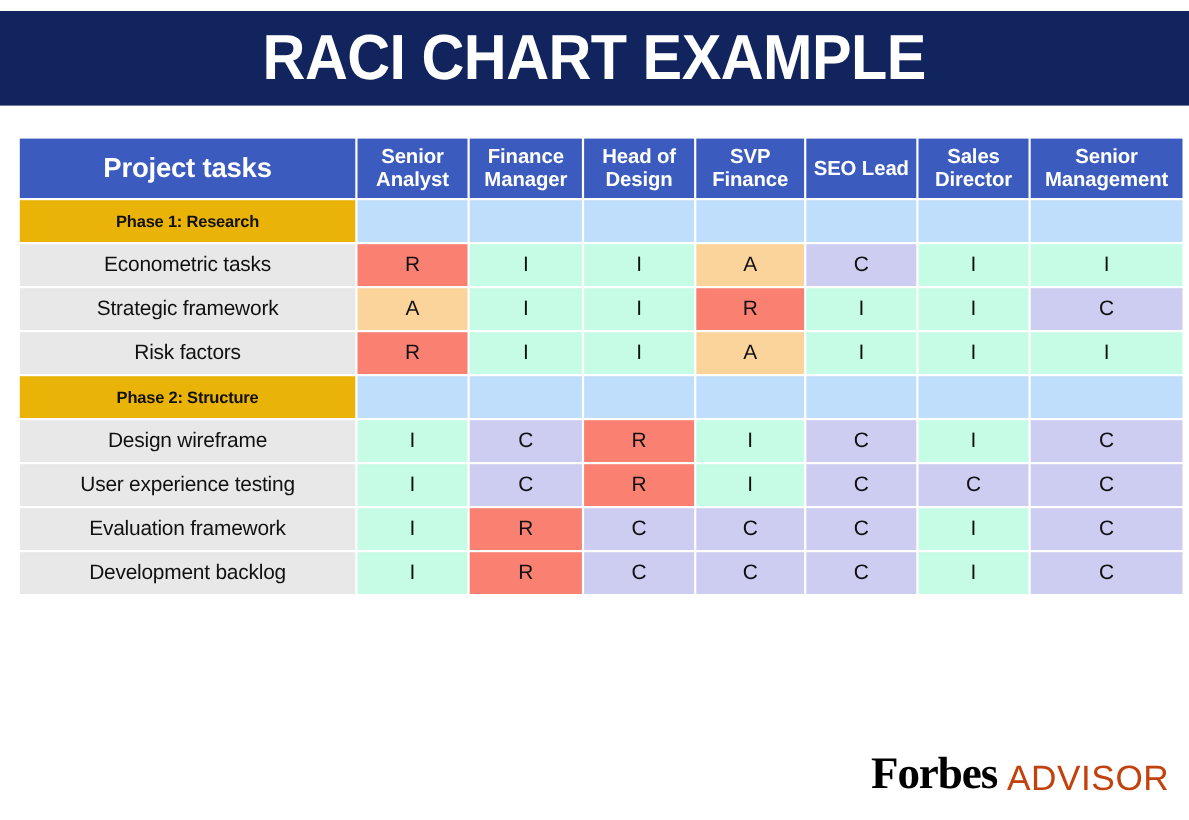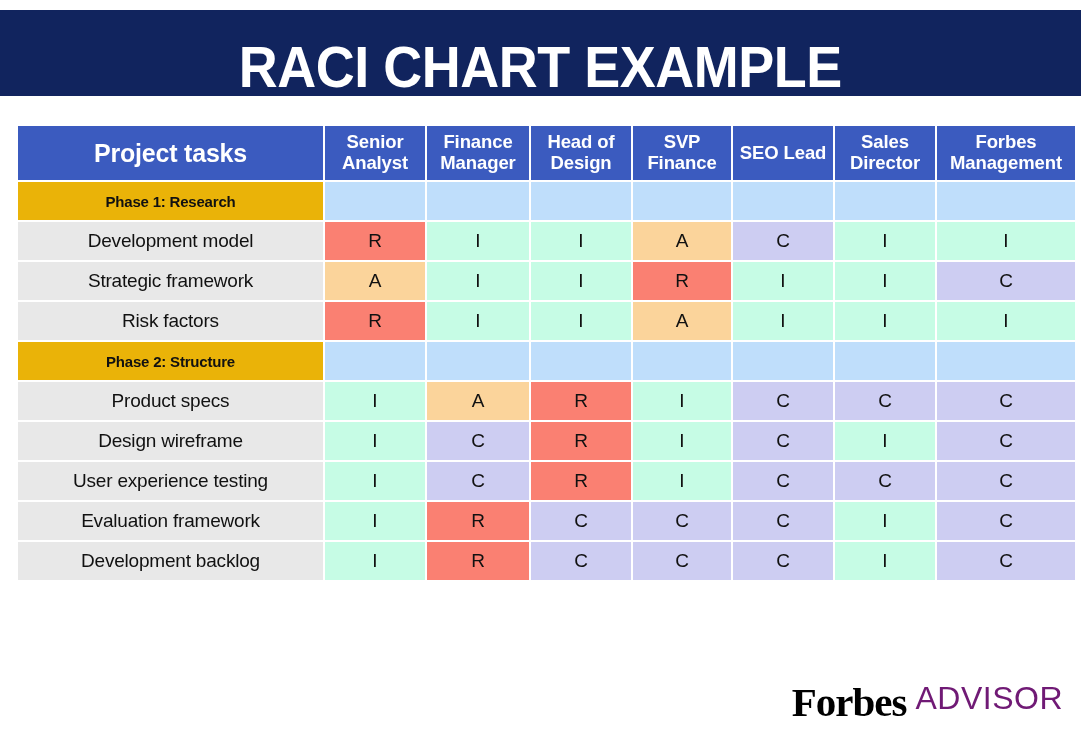--- a/index.html
+++ b/index.html
@@ -16,21 +16,21 @@
 
   
   #title-banner {
     position: absolute;
     left: 0;
     top: 10px;
     width: 1081px;
     height: 86px;
     background: #11245E;
     display: flex;
-    align-items: flex-end;
+    align-items: center;
     justify-content: center;
   }
   #title-text {
     color: #ffffff;
     font-size: 58px;
     font-weight: bold;
     letter-spacing: -0.5px;
     line-height: 1;
     font-family: "Liberation Sans", sans-serif;
     transform: scaleX(0.93);
@@ -112,35 +112,35 @@
   .cell.A { background: #FBD49B; }
   .cell.C { background: #CDCDF2; }
   .cell.I { background: #C6FCE5; }
 
   
   #forbes-logo {
     position: absolute;
     right: 18px;
     top: 682px;
     display: flex;
-    align-items: flex-start;
+    align-items: flex-end;
     gap: 9px;
   }
   #forbes-word {
     font-family: "Liberation Serif", serif;
     font-weight: bold;
     font-size: 41px;
     color: #000000;
     letter-spacing: -1px;
     line-height: 1;
   }
   #advisor-word {
     font-family: "Liberation Sans", sans-serif;
     font-size: 32px;
-    color: #701a75;
+    color: #c2410c;
     letter-spacing: 0.5px;
     line-height: 1;
   }
 </style>
 </head>
 <body>
 
 <div id="title-banner">
   <div id="title-text">RACI CHART EXAMPLE</div>
 </div>
@@ -158,36 +158,36 @@
   </colgroup>
   <thead>
     <tr>
       <th class="hdr task-hdr">Project tasks</th>
       <th class="hdr role-hdr">Senior Analyst</th>
       <th class="hdr role-hdr">Finance Manager</th>
       <th class="hdr role-hdr">Head of Design</th>
       <th class="hdr role-hdr">SVP Finance</th>
       <th class="hdr role-hdr">SEO Lead</th>
       <th class="hdr role-hdr">Sales Director</th>
-      <th class="hdr role-hdr">Forbes Management</th>
+      <th class="hdr role-hdr">Senior Management</th>
     </tr>
   </thead>
   <tbody id="table-body">
       <tr>
         <td class="phase-label">Phase 1: Research</td>
         <td class="phase-blank"></td>
         <td class="phase-blank"></td>
         <td class="phase-blank"></td>
         <td class="phase-blank"></td>
         <td class="phase-blank"></td>
         <td class="phase-blank"></td>
         <td class="phase-blank"></td>
       </tr>
       <tr>
-        <td class="task-label">Development model</td>
+        <td class="task-label">Econometric tasks</td>
         <td class="cell R">R</td>
         <td class="cell I">I</td>
         <td class="cell I">I</td>
         <td class="cell A">A</td>
         <td class="cell C">C</td>
         <td class="cell I">I</td>
         <td class="cell I">I</td>
       </tr>
       <tr>
         <td class="task-label">Strategic framework</td>
@@ -211,30 +211,20 @@
       </tr>
       <tr>
         <td class="phase-label">Phase 2: Structure</td>
         <td class="phase-blank"></td>
         <td class="phase-blank"></td>
         <td class="phase-blank"></td>
         <td class="phase-blank"></td>
         <td class="phase-blank"></td>
         <td class="phase-blank"></td>
         <td class="phase-blank"></td>
-      </tr>
-      <tr>
-        <td class="task-label">Product specs</td>
-        <td class="cell I">I</td>
-        <td class="cell A">A</td>
-        <td class="cell R">R</td>
-        <td class="cell I">I</td>
-        <td class="cell C">C</td>
-        <td class="cell C">C</td>
-        <td class="cell C">C</td>
       </tr>
       <tr>
         <td class="task-label">Design wireframe</td>
         <td class="cell I">I</td>
         <td class="cell C">C</td>
         <td class="cell R">R</td>
         <td class="cell I">I</td>
         <td class="cell C">C</td>
         <td class="cell I">I</td>
         <td class="cell C">C</td>

